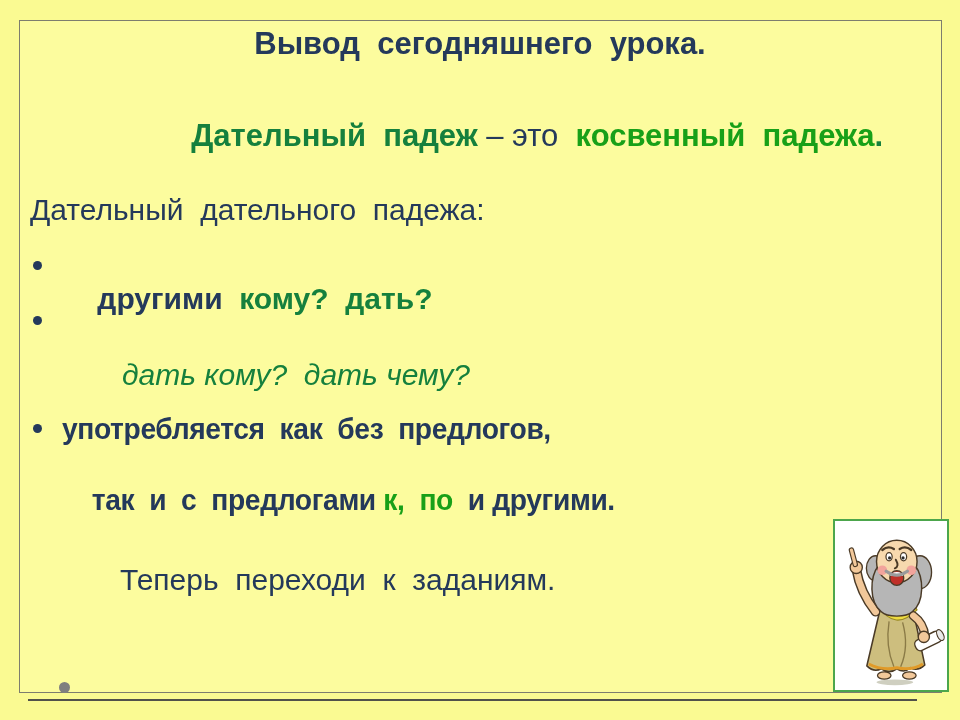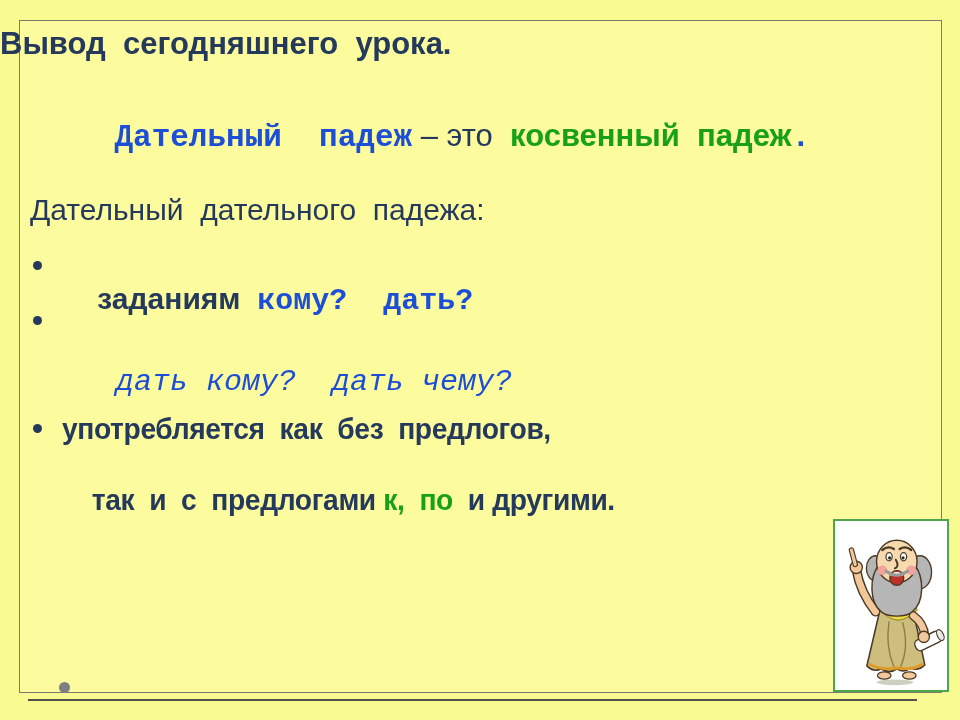--- a/index.html
+++ b/index.html
@@ -11,24 +11,24 @@
   }
   .slide { position:relative; width:960px; height:720px; }
   .frame {
     position:absolute; left:19px; top:20px; width:923px; height:673px;
     background:#FCFC9E; border:1px solid #7d7d6e;
   }
   .line {
     position:absolute; white-space:pre-wrap; line-height:1.12;
     color:#24395B; font-size:30px;
   }
-  .center { left:0; right:0; }
+  .center { left:0; right:0; text-align:center; }
   .b  { font-weight:700; }
   .c-navy { color:#24395B; }
-  .c-red  { color:#1d4ed8;font-family:Liberation Mono, monospace; }
+  .c-red  { color:#15803d; }
   .c-green{ color:#18A018; }
   .ital { font-style:italic; }
   .narrow { transform:scaleX(0.94); transform-origin:0 0; letter-spacing:-0.4px; }
   .bdot {
     position:absolute; width:9px; height:9px; border-radius:50%;
     background:#24395B;
   }
   .gray-dot {
     position:absolute; left:59px; top:682px; width:11px; height:11px;
     border-radius:50%; background:#7F7F7F;
@@ -46,40 +46,41 @@
 </head>
 <body>
 
 <div class="slide">
 
   <div class="frame"></div>
 
   <div class="line center b c-navy" style="top:27px; font-size:31px;">Вывод  сегодняшнего  урока.</div>
 
   <div class="line center" style="top:84px; left:80px; font-size:31px;">
-    <span class="b c-red">Дательный  падеж</span><span class="c-navy"> – это  </span><span class="b c-green">косвенный  падеж</span><span class="b c-red">.</span>
+    <span class="b c-red">Дательный  падеж</span><span class="c-navy"> – это  </span><span class="b c-green">косвенный  падежа</span><span class="b c-red">.</span>
   </div>
 
   <div class="line c-navy" style="left:30px; top:193px;">Дательный  дательного  падежа:</div>
 
   <span class="bdot" style="left:33px; top:261px;"></span>
   <div class="line b" style="left:64px; top:248px;">
-    <span class="c-navy">заданиям  </span><span class="c-red">кому?  дать?</span>
+    <span class="c-navy">другими  </span><span class="c-red">кому?  дать?</span>
   </div>
 
   <span class="bdot" style="left:33px; top:316px;"></span>
 
-  <div class="line ital c-red" style="left:116px; top:358px;margin-top:8px;">дать кому?  дать чему?</div>
+  <div class="line ital c-red" style="left:122px; top:358px;">дать кому?  дать чему?</div>
 
   <span class="bdot" style="left:33px; top:424px;"></span>
   <div class="line b c-navy narrow" style="left:62px; top:412px;">употребляется  как  без  предлогов,</div>
   <div class="line b narrow" style="left:62px; top:449px;">
     <span class="c-navy">так  и  с  предлогами </span><span class="c-green">к,  по</span><span class="c-navy">  и другими.</span>
   </div>
 
+  <div class="line c-navy" style="left:120px; top:563px;">Теперь  переходи  к  заданиям.</div>
 
   <div class="figure-box">
     <svg viewBox="0 0 116 172" width="112" height="168">
 
       <ellipse cx="62" cy="165" rx="19" ry="3" fill="#cfcfc0"></ellipse>
 
       <ellipse cx="51" cy="158" rx="7" ry="3.8" fill="#F2C89A" stroke="#4a3a26" stroke-width="1.3"></ellipse>
       <ellipse cx="77" cy="158" rx="7" ry="3.8" fill="#F2C89A" stroke="#4a3a26" stroke-width="1.3"></ellipse>
 
       <path d="M48,84 Q64,94 80,86 L93,147 Q86,154 78,150 Q72,156 64,151 Q56,157 48,151 Q40,155 33,148 Z" fill="#CDBE7E" stroke="#4a3a26" stroke-width="1.6"></path>

